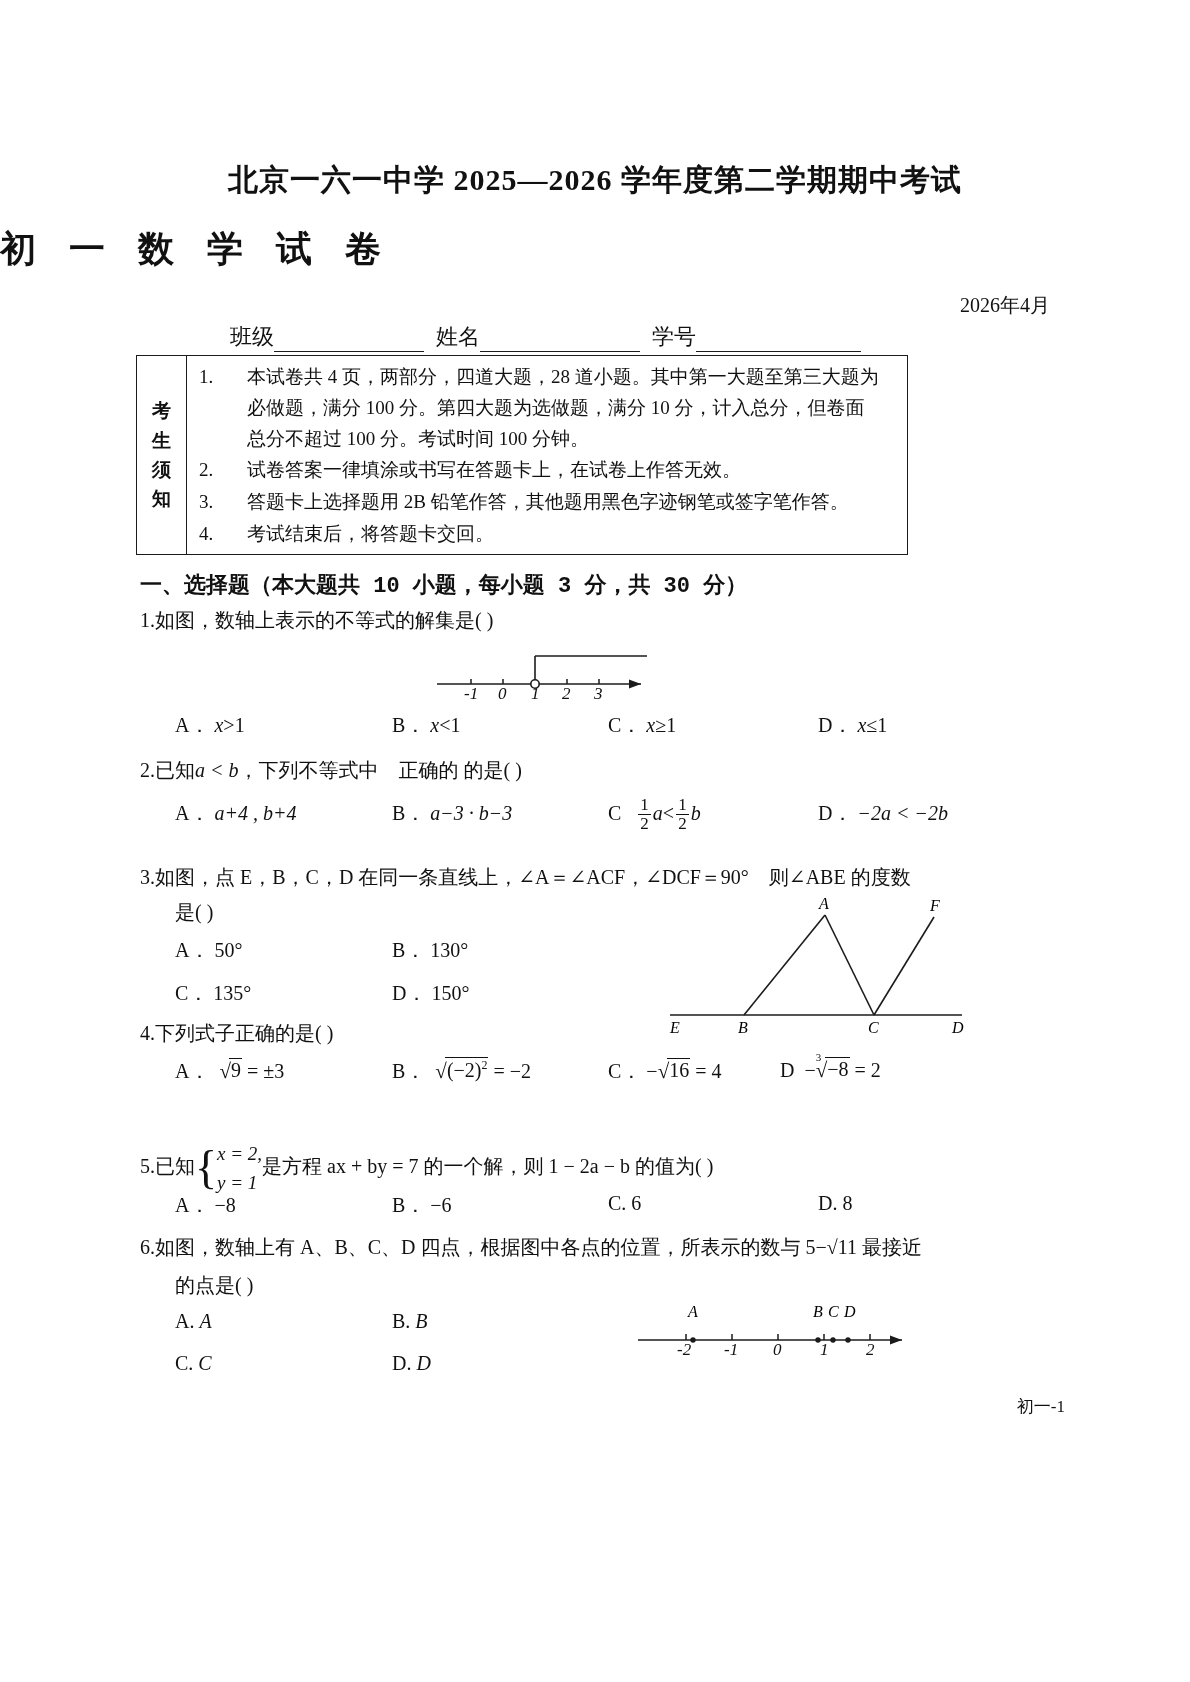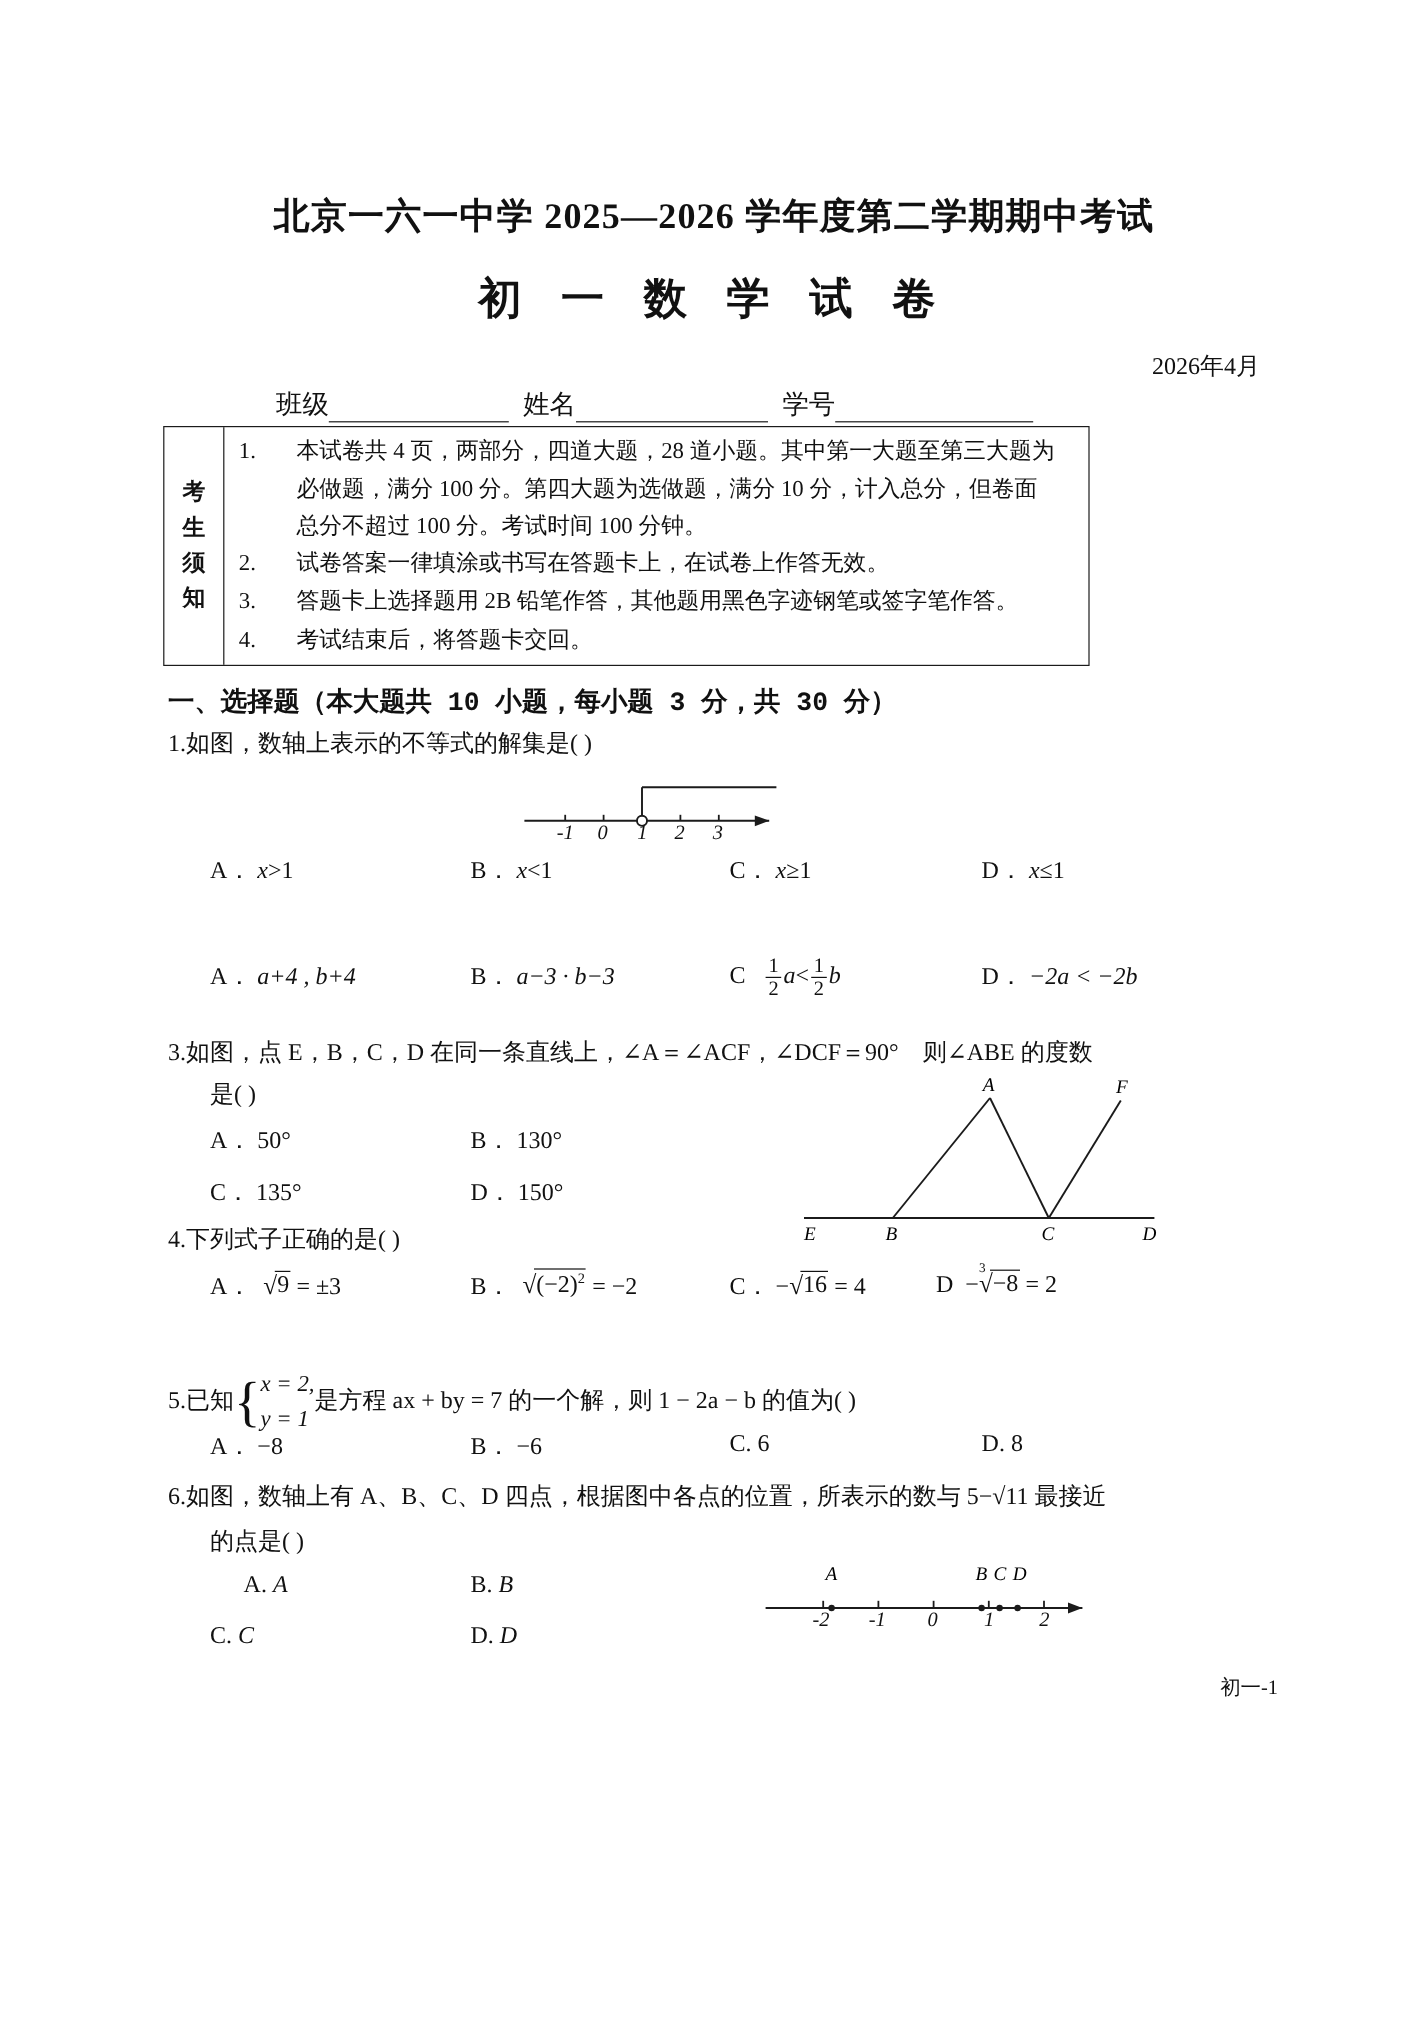--- a/index.html
+++ b/index.html
@@ -13,21 +13,21 @@
 
   
   .title1{
     position:absolute;left:0;right:0;top:160px;
     text-align:center;
     font-family:"Liberation Serif","DejaVu Serif",serif;
     font-weight:bold;font-size:30px;letter-spacing:1px;
   }
   .title2{
     position:absolute;left:0;right:0;top:225px;
-    text-align:center;font-weight:bold;font-size:36px;
+    text-align:left;font-weight:bold;font-size:36px;
     letter-spacing:12px;
   }
   .datestamp{
     position:absolute;right:140px;top:292px;
     font-size:20px;font-family:"Liberation Serif",serif;
   }
   .idline{
     position:absolute;left:230px;top:322px;width:690px;
     font-size:22px;display:flex;align-items:flex-end;
   }
@@ -181,20 +181,23 @@
     </div>
   </div>
 
   <div class="opts" style="left:0;top:712px;width:1190px;height:28px;">
     <span class="opt" style="left:175px;"><span>A．</span>&nbsp;<span class="it">x</span><span>&gt;</span><span>1</span></span>
     <span class="opt" style="left:392px;"><span>B．</span>&nbsp;<span class="it">x</span><span>&lt;</span><span>1</span></span>
     <span class="opt" style="left:608px;"><span>C．</span>&nbsp;<span class="it">x</span><span>≥</span><span>1</span></span>
     <span class="opt" style="left:818px;"><span>D．</span>&nbsp;<span class="it">x</span><span>≤</span><span>1</span></span>
   </div>
 
+  <div class="q" style="left:140px;top:755px;">
+    <span>2.</span><span>已知</span><span class="it">a &lt; b</span><span>，下列不等式中　正确的 的是(        )</span>
+  </div>
 
   <div class="opts" style="left:0;top:800px;width:1190px;height:46px;">
     <span class="opt" style="left:175px;"><span>A．</span>&nbsp;<span class="it">a+4 , b+4</span></span>
     <span class="opt" style="left:392px;"><span>B．</span>&nbsp;<span class="it">a−3 · b−3</span></span>
     <span class="opt" style="left:608px;top:-4px;">
       <span>C</span>&nbsp;&nbsp;
       <span class="frac"><span class="nu">1</span><span class="de">2</span></span><span class="it">a</span>&lt;<span class="frac"><span class="nu">1</span><span class="de">2</span></span><span class="it">b</span>
     </span>
     <span class="opt" style="left:818px;"><span>D．</span>&nbsp;<span class="it">−2a &lt; −2b</span></span>
   </div>
@@ -298,21 +301,21 @@
     <div style="position:absolute;left:0;top:40px;width:290px;">
       <span class="axislbl" style="position:absolute;left:47px;">-2</span>
       <span class="axislbl" style="position:absolute;left:94px;">-1</span>
       <span class="axislbl" style="position:absolute;left:143px;">0</span>
       <span class="axislbl" style="position:absolute;left:190px;">1</span>
       <span class="axislbl" style="position:absolute;left:236px;">2</span>
     </div>
   </div>
 
   <div class="opts" style="left:0;top:1310px;width:1190px;height:28px;">
-    <span class="opt" style="left:175px;margin-left:28px;"><span>A.</span>&nbsp;<span class="it">A</span></span>
+    <span class="opt" style="left:175px;"><span>A.</span>&nbsp;<span class="it">A</span></span>
     <span class="opt" style="left:392px;"><span>B.</span>&nbsp;<span class="it">B</span></span>
   </div>
   <div class="opts" style="left:0;top:1352px;width:1190px;height:28px;">
     <span class="opt" style="left:175px;"><span>C.</span>&nbsp;<span class="it">C</span></span>
     <span class="opt" style="left:392px;"><span>D.</span>&nbsp;<span class="it">D</span></span>
   </div>
 
   <div class="footer">初一-1</div>
 
 </div>

